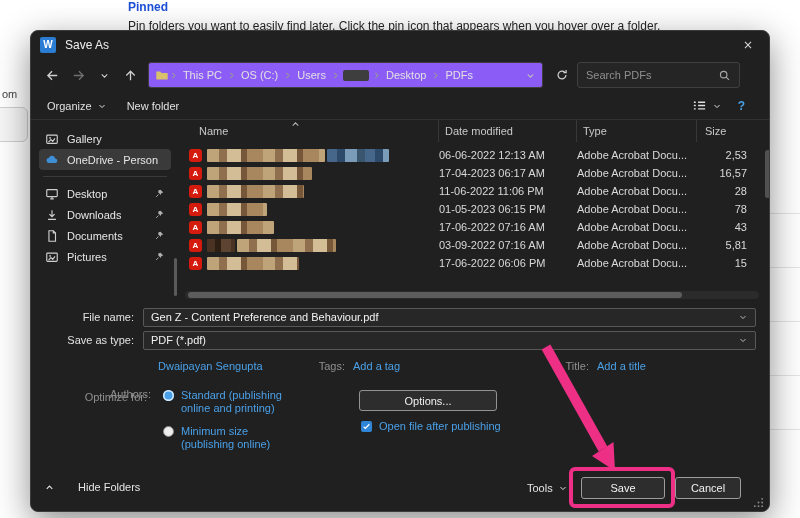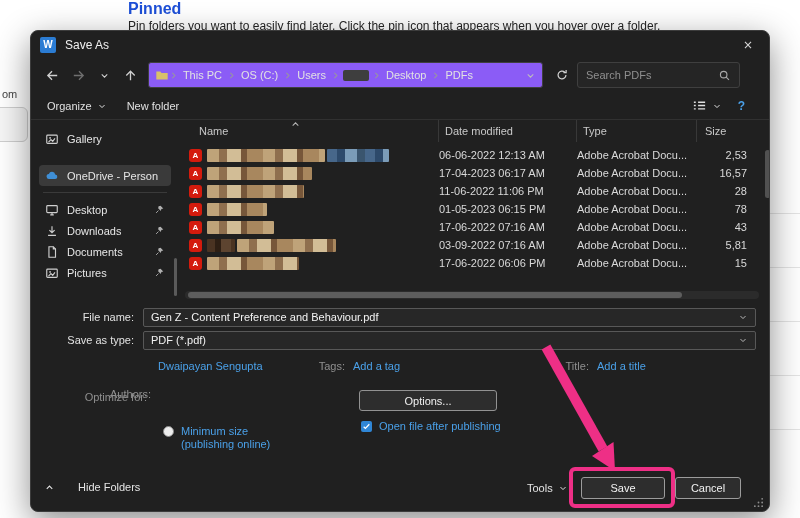--- a/index.html
+++ b/index.html
@@ -1,21 +1,21 @@
 <!DOCTYPE html>
 <html><head>
 <meta charset="utf-8">
 <style>
   * { margin:0; padding:0; box-sizing:border-box; }
   body { background:#fff; }
   .stage { position:relative; width:800px; height:518px; background:#fff;
            font-family:"Liberation Sans", sans-serif; overflow:hidden; }
 
   
-  .page-heading { position:absolute; left:128px; top:0px; font-size:16px; font-weight:700; color:#1d4fd7; }
+  .page-heading { position:absolute; left:128px; top:0px; font-size:12px; font-weight:700; color:#1d4fd7; }
   .page-desc    { position:absolute; left:128px; top:19px; font-size:12px; color:#262626; white-space:nowrap; }
   .page-frag    { position:absolute; left:2px; top:88px; font-size:11px; color:#444; }
   .page-card    { position:absolute; left:-22px; top:107px; width:50px; height:35px;
                   border:1px solid #cfcfcf; border-radius:6px; background:#f6f6f6; }
   .page-lines   { position:absolute; right:0; top:160px; width:30px; height:300px;
                   background:repeating-linear-gradient(180deg, transparent 0 53px, #e4e4e4 53px 54px); }
 
   
   .dialog { position:absolute; left:30px; top:30px; width:740px; height:482px;
             background:#202020; color:#e6e6e6; font-size:11px;
@@ -48,21 +48,21 @@
   .toolbar { display:flex; align-items:center; height:28px; padding:0 24px 0 16px; gap:20px; color:#e0e0e0;
              border-bottom:1px solid #313131; }
   .tb-item { display:flex; align-items:center; gap:5px; }
   .tb-right { margin-left:auto; display:flex; align-items:center; gap:16px; }
   .help-q { color:#4aa0e8; font-size:12px; font-weight:700; }
 
   
   .main { position:absolute; top:89px; left:0; width:740px; height:182px; display:flex; }
   .sidebar { width:148px; position:relative; padding-top:8px; }
   .side-item { display:flex; align-items:center; height:21px; margin:0 8px; padding:0 6px; gap:8px; border-radius:4px; }
-  .side-item.sel { background:#3a3a3a;margin-top:16px; }
+  .side-item.sel { background:#3a3a3a; }
   .side-item .slabel { white-space:nowrap; overflow:hidden; }
   .sicon { display:flex; color:#cfcfcf; }
   .pin { margin-left:auto; display:flex; color:#b0b0b0; }
   .side-div { height:1px; background:#3a3a3a; margin:6px 12px; }
   .side-scroll { position:absolute; right:2px; bottom:6px; width:3px; height:38px; background:#5a5a5a; border-radius:2px; }
 
   .filelist { flex:1; position:relative; }
   .flheader { display:flex; align-items:center; height:22px; color:#c9c9c9; }
   .hc { position:relative; height:100%; display:flex; align-items:center; }
   .hc-name { width:259px; padding-left:20px; }
@@ -475,20 +475,24 @@
     </div>
 
     <span class="meta-label lbl-authors">Authors:</span>
     <span class="meta-link val-authors">Dwaipayan Sengupta</span>
     <span class="meta-label lbl-tags">Tags:</span>
     <span class="meta-link val-tags">Add a tag</span>
     <span class="meta-label lbl-title">Title:</span>
     <span class="meta-link val-title">Add a title</span>
 
     <span class="opt-label">Optimize for:</span>
+    <div class="radio-row rr-std">
+      <span class="radio on"></span>
+      <span class="radio-lbl">Standard (publishing online and printing)</span>
+    </div>
     <div class="radio-row rr-min">
       <span class="radio off"></span>
       <span class="radio-lbl">Minimum size (publishing online)</span>
     </div>
     <div class="options-btn">
       <span>Options...</span>
     </div>
     <div class="chk-row">
       <span class="checkbox">
         <svg class="i" width="9" height="9" viewBox="0 0 16 16" fill="none" stroke="#ffffff" stroke-width="2.2">

